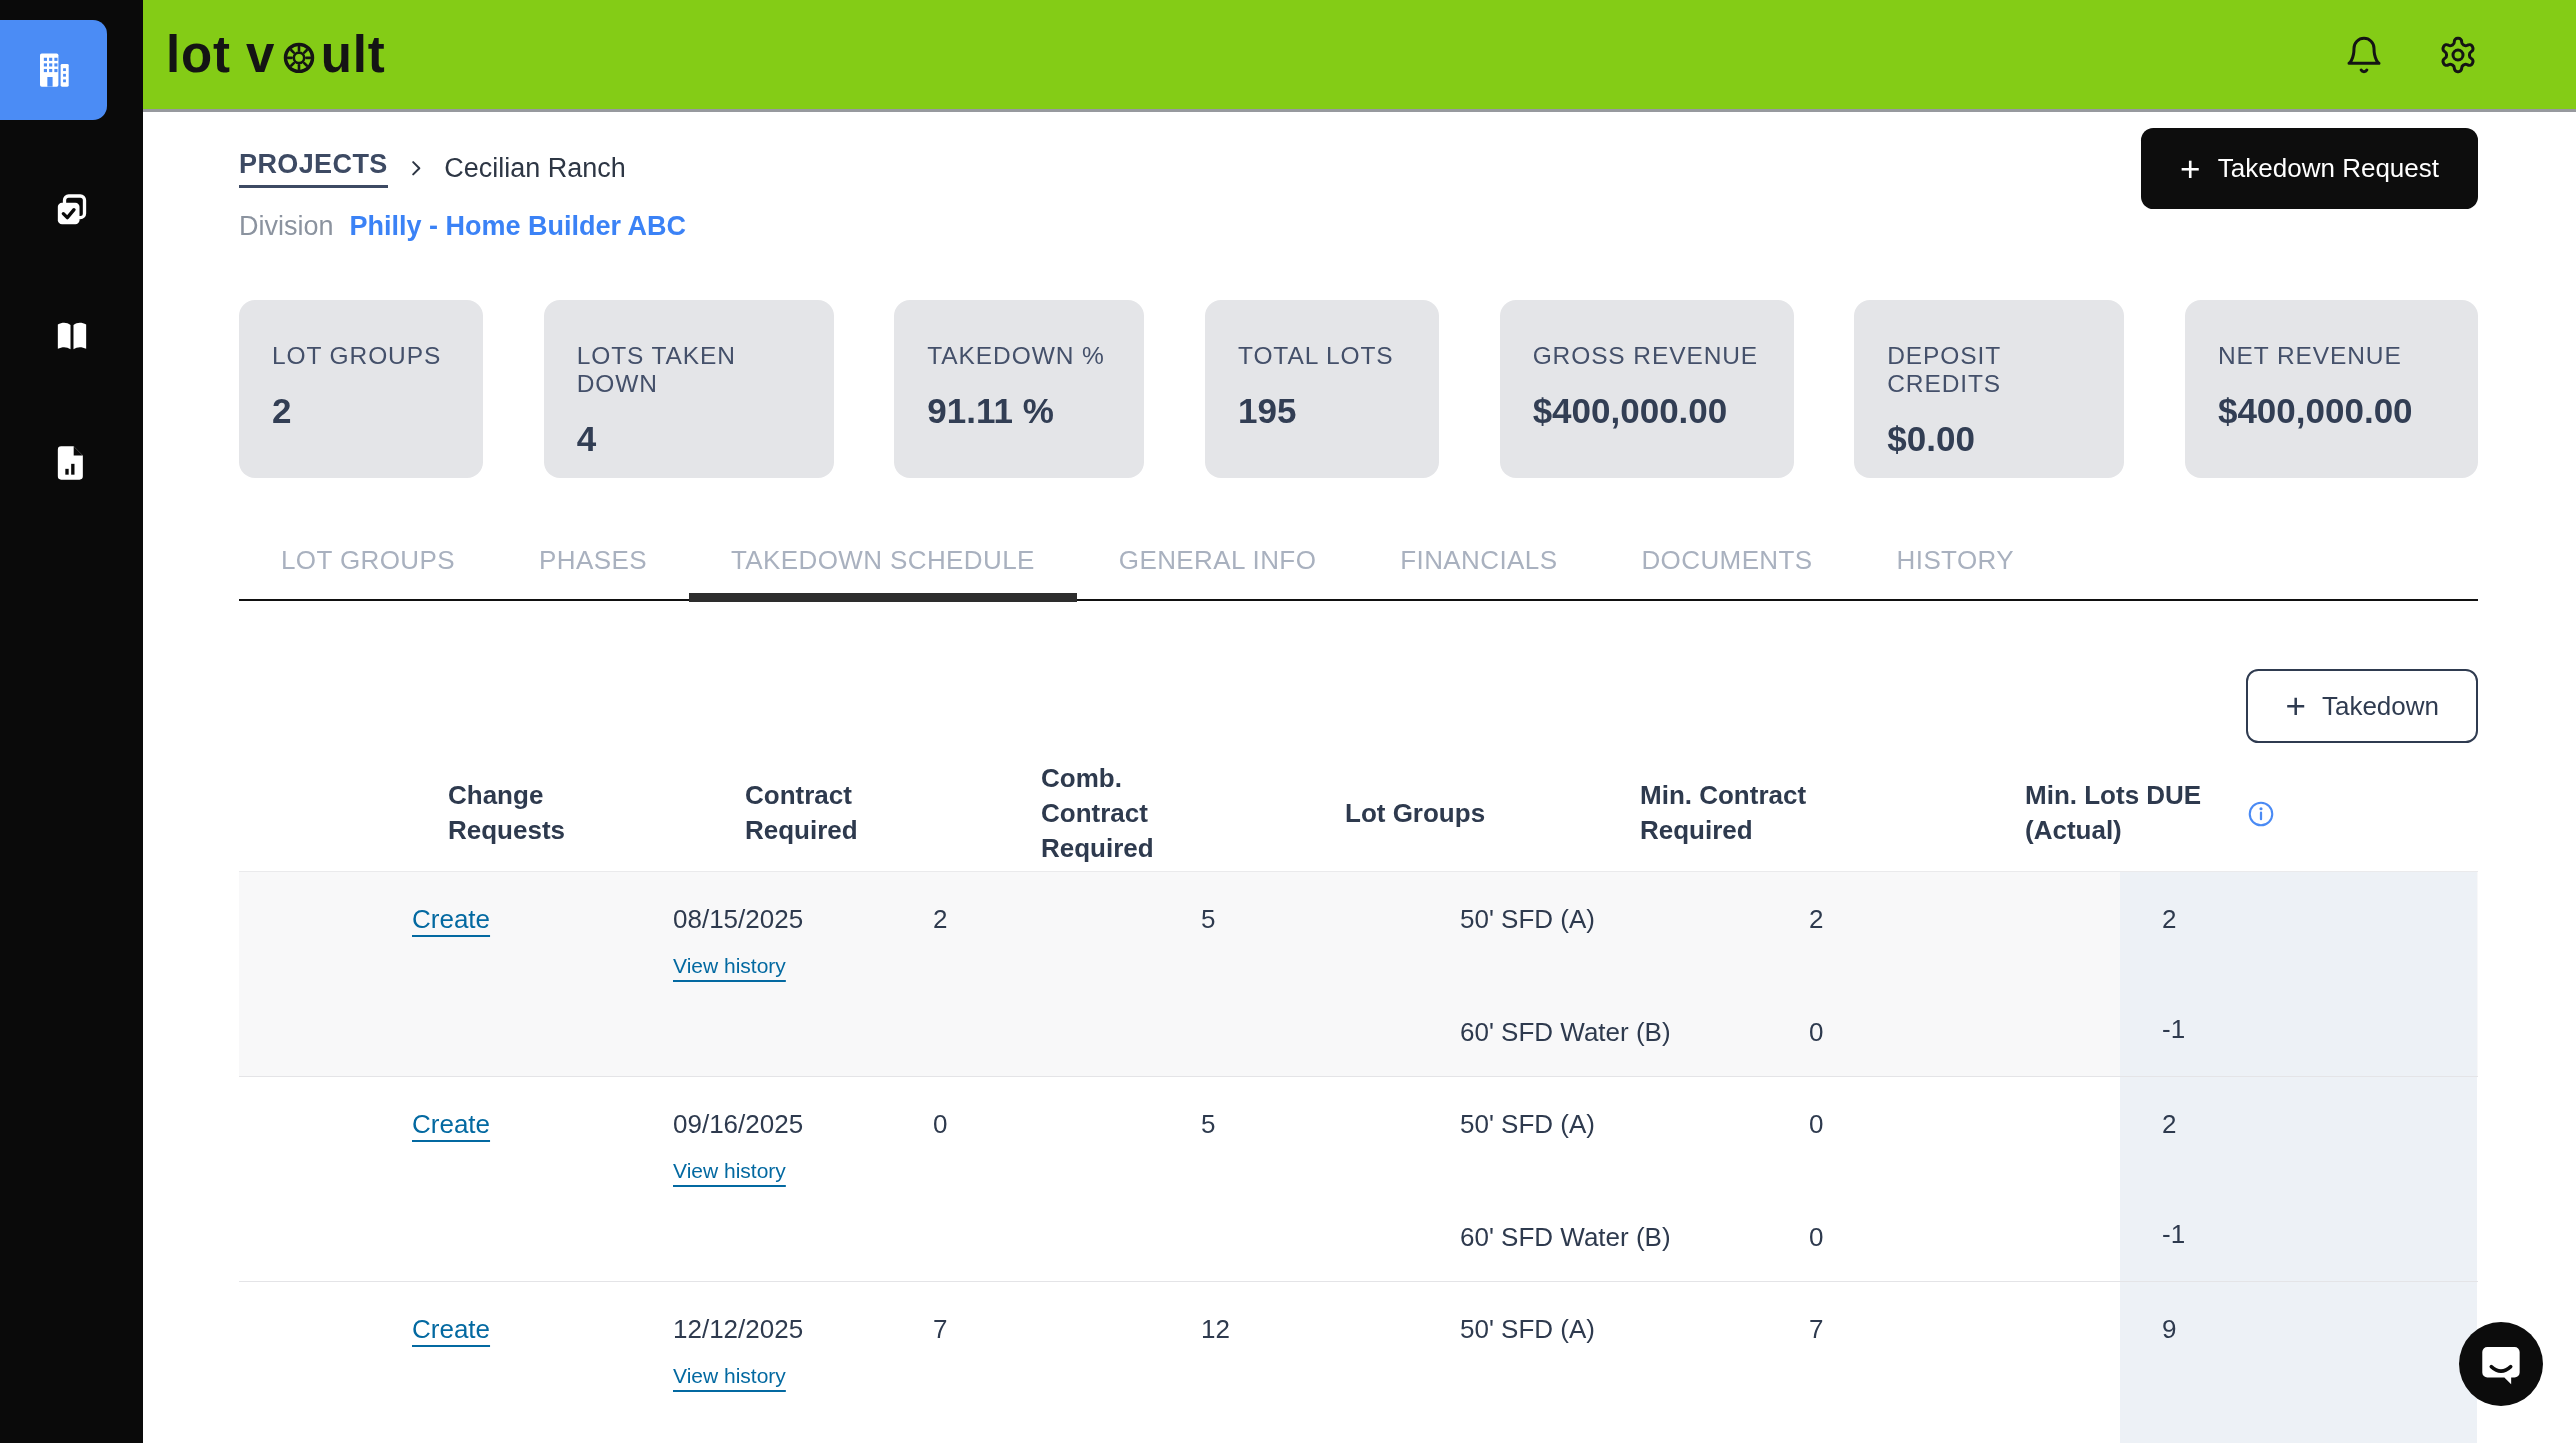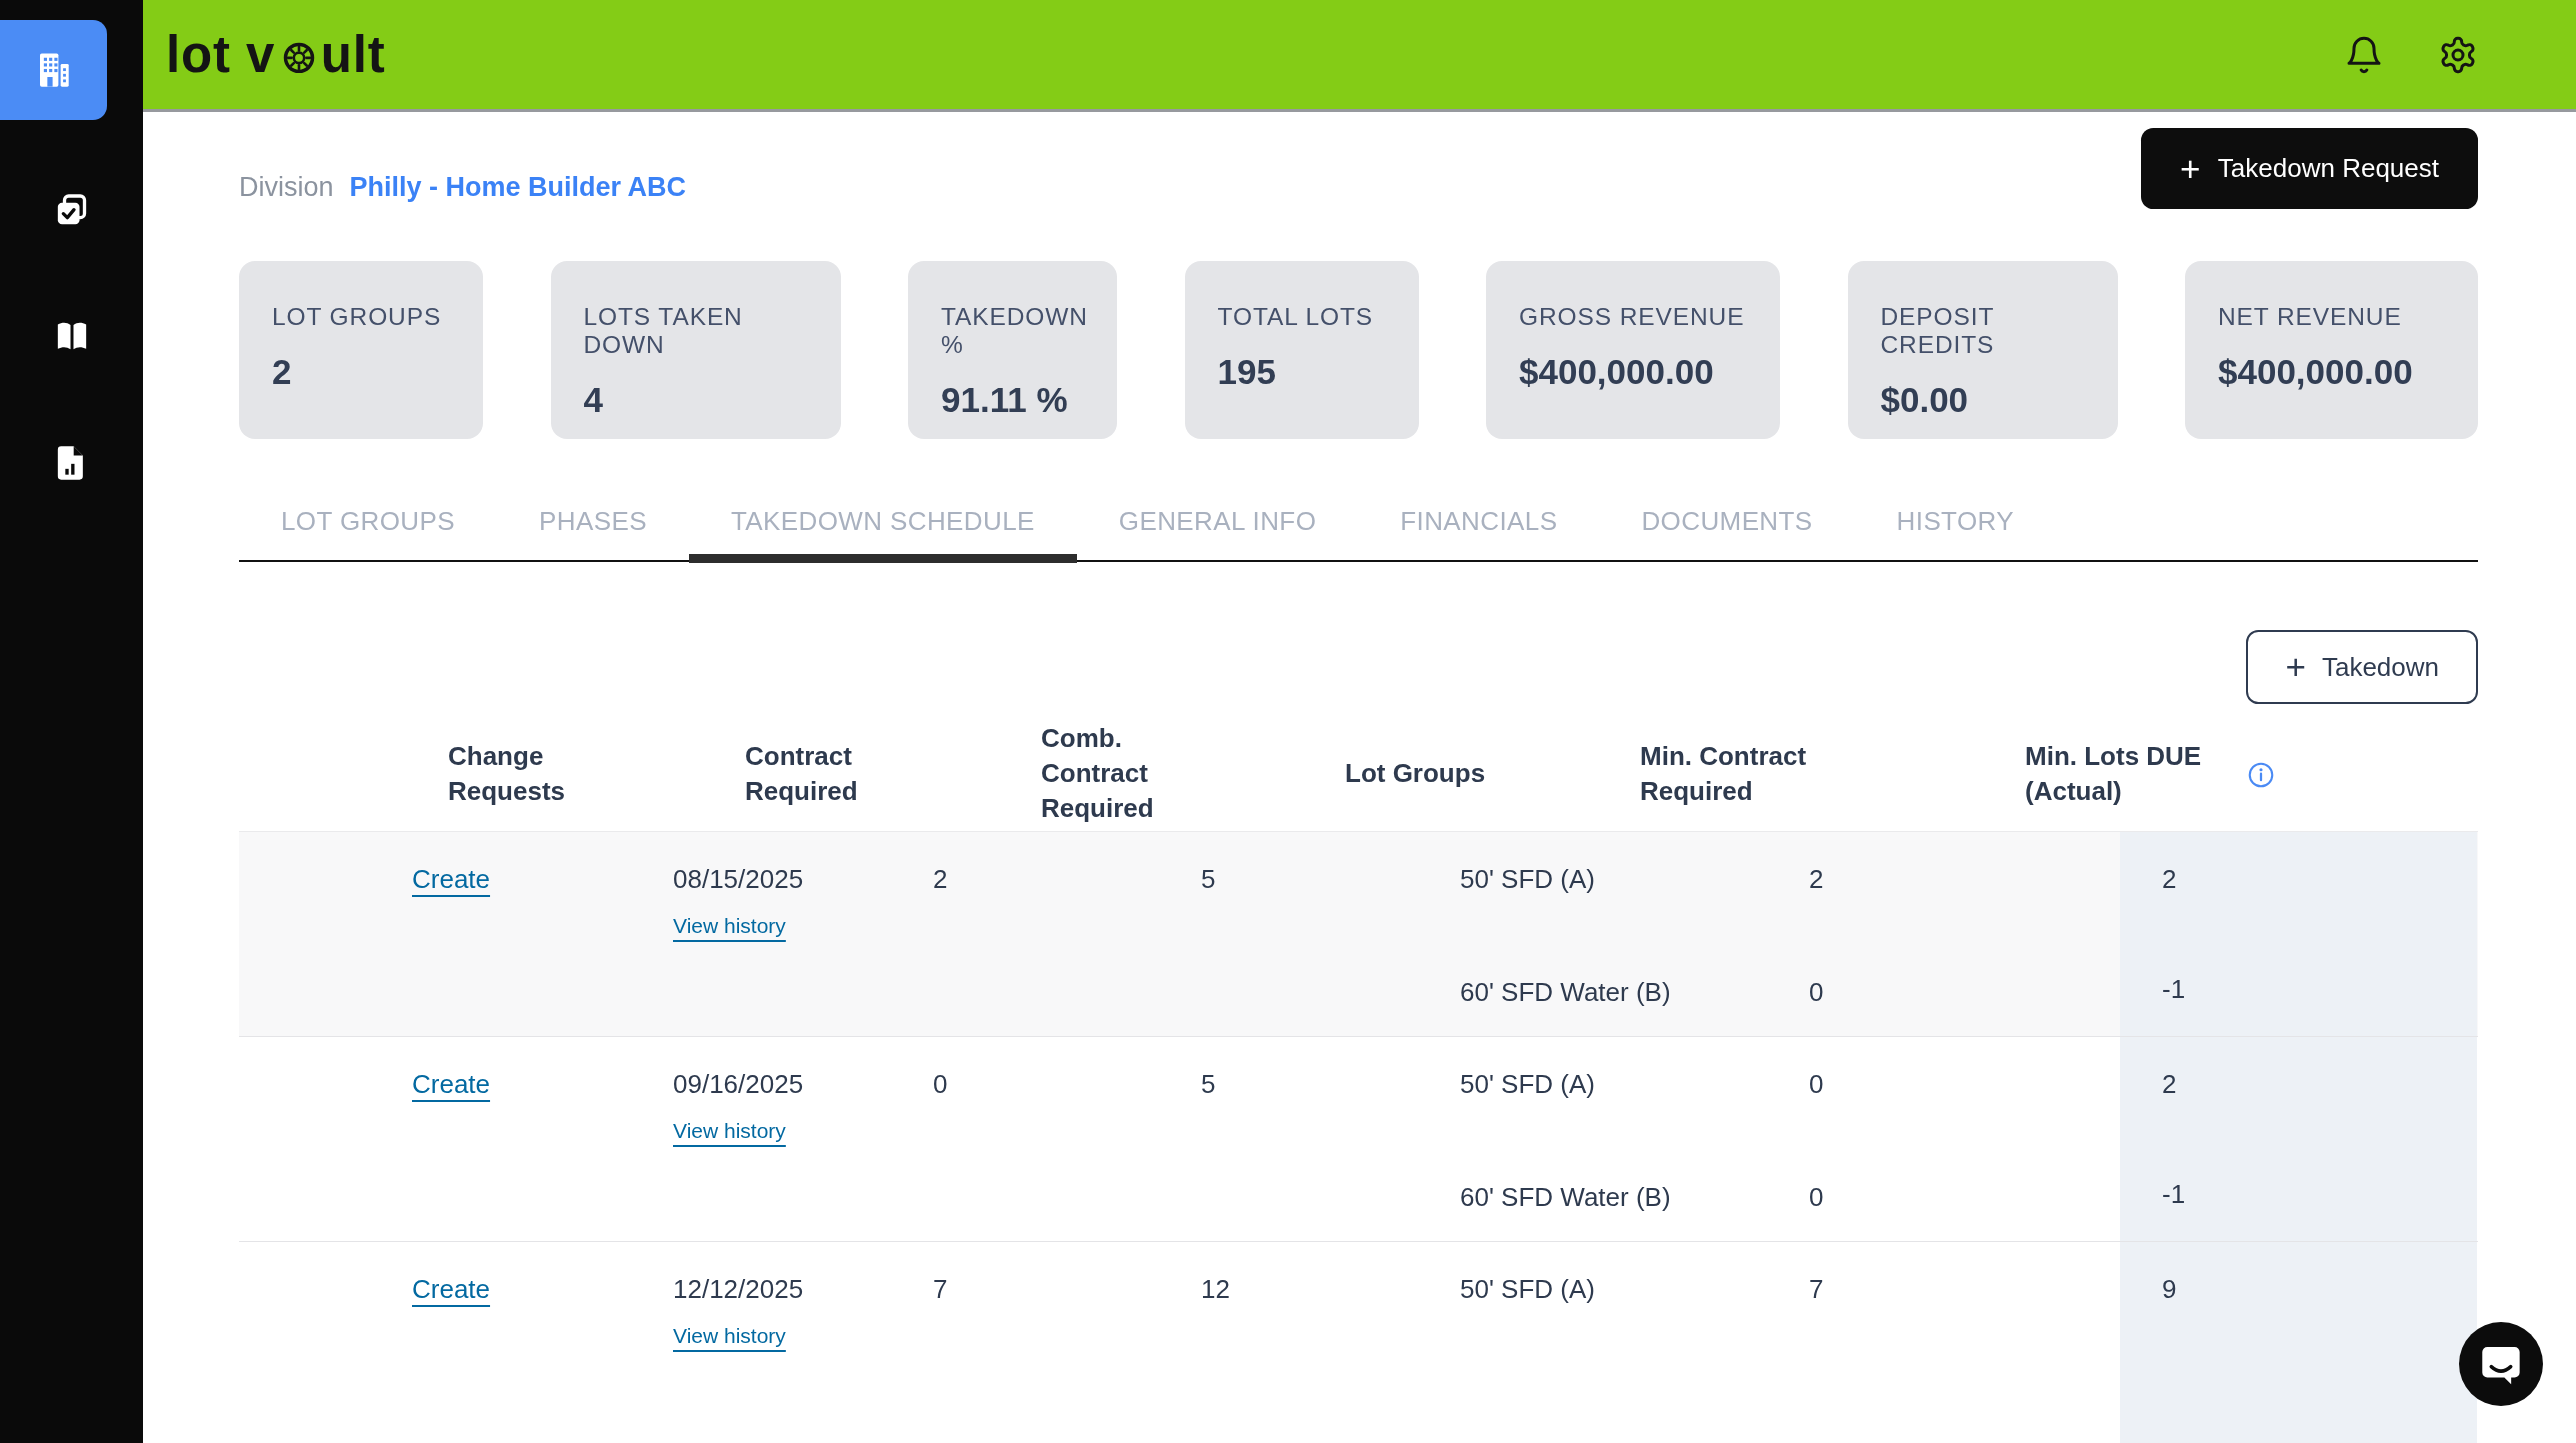--- a/index.html
+++ b/index.html
@@ -35,21 +35,21 @@
   .btn-dark { position:absolute; right:0; top:16px; height:81px; background:#0d0d0d; color:#fff;
     border:none; border-radius:12.3px; font-size:26px; font-family:inherit;
     display:flex; align-items:center; gap:17.5px; padding:0 39px; cursor:pointer; }
   .plus { font-size:35px; font-weight:400; line-height:0; }
 
   
   .stats { margin-top:58px; display:flex; justify-content:space-between; }
   .card { background:#e4e5e8; border-radius:16px; height:178px; padding:42px 26px 0 33px; }
   .card .lbl { font-size:24.5px; letter-spacing:0.9px; color:#44506a; }
   .card .val { margin-top:21px; font-size:35px; font-weight:700; color:#323e54; }
-  .card.w0{width:244px}.card.w1{width:290px}.card.w2{width:209px}.card.w3{width:234px}
+  .card.w0{width:244px}.card.w1{width:290px}.card.w2{width:250px}.card.w3{width:234px}
   .card.w4{width:294px}.card.w5{width:270px}.card.w6{width:293px}
 
   
   .tabs { margin-top:67px; display:flex; border-bottom:2.6px solid #111; }
   .tab { position:relative; padding:0 42px 23px 42px; font-size:26px; letter-spacing:0.4px;
     color:#a9b1bf; cursor:pointer; white-space:nowrap; }
   .tab.active::after { content:""; position:absolute; left:0; right:0; bottom:-2.6px; height:8.8px; background:#2d2d2d; }
 
   
   .table-actions { margin-top:68px; display:flex; justify-content:flex-end; }
@@ -178,20 +178,29 @@
         <path d="M12.22 2h-.44a2 2 0 0 0-2 2v.18a2 2 0 0 1-1 1.73l-.43.25a2 2 0 0 1-2 0l-.15-.08a2 2 0 0 0-2.73.73l-.22.38a2 2 0 0 0 .73 2.73l.15.1a2 2 0 0 1 1 1.72v.51a2 2 0 0 1-1 1.74l-.15.09a2 2 0 0 0-.73 2.73l.22.38a2 2 0 0 0 2.73.73l.15-.08a2 2 0 0 1 2 0l.43.25a2 2 0 0 1 1 1.73V20a2 2 0 0 0 2 2h.44a2 2 0 0 0 2-2v-.18a2 2 0 0 1 1-1.73l.43-.25a2 2 0 0 1 2 0l.15.08a2 2 0 0 0 2.73-.73l.22-.39a2 2 0 0 0-.73-2.73l-.15-.08a2 2 0 0 1-1-1.74v-.5a2 2 0 0 1 1-1.74l.15-.09a2 2 0 0 0 .73-2.73l-.22-.38a2 2 0 0 0-2.73-.73l-.15.08a2 2 0 0 1-2 0l-.43-.25a2 2 0 0 1-1-1.73V4a2 2 0 0 0-2-2z"></path>
         <circle cx="12" cy="12" r="3"></circle>
       </svg>
     </span>
   </div>
 </header>
 
 <main class="content">
 
   <div class="crumb-block">
+    <div class="breadcrumb">
+      <a class="crumb-link">PROJECTS</a>
+      <span>
+        <svg width="24.5" height="24.5" viewBox="0 0 24 24" fill="none" stroke="#2d3644" stroke-width="2" stroke-linecap="round" stroke-linejoin="round">
+            <polyline points="9 6 15 12 9 18"></polyline>
+          </svg>
+      </span>
+      <span class="crumb-cur">Cecilian Ranch</span>
+    </div>
     <div class="division">
       <span>Division</span><b>Philly - Home Builder ABC</b>
     </div>
     <button class="btn-dark">
       <span class="plus">+</span>
       <span>Takedown Request</span>
     </button>
   </div>
 
   <section class="stats">

